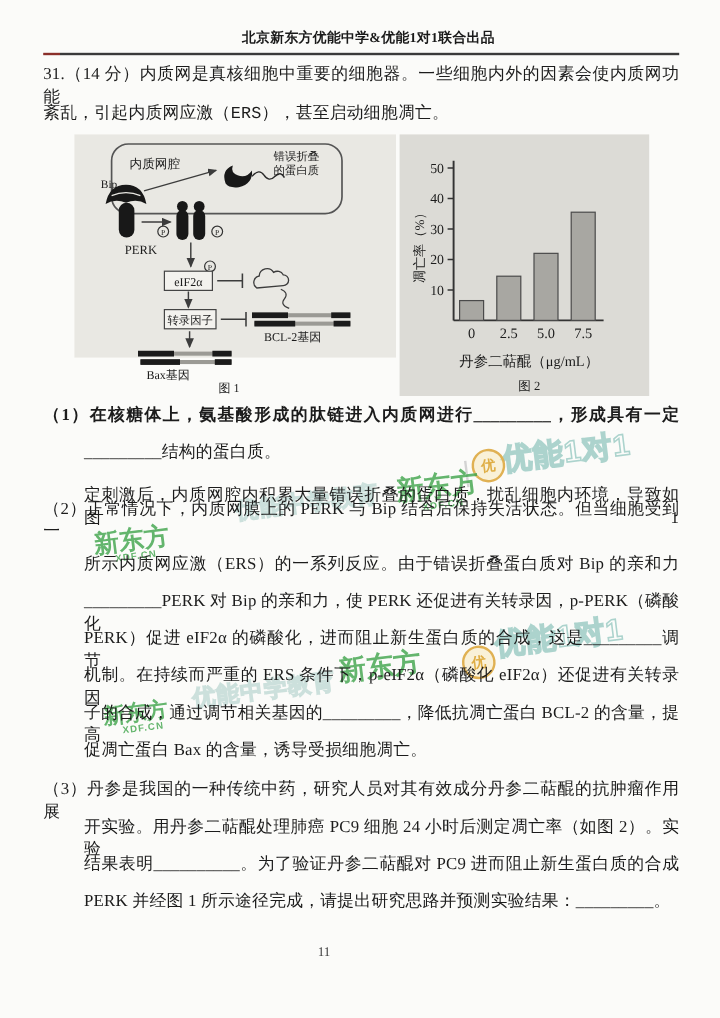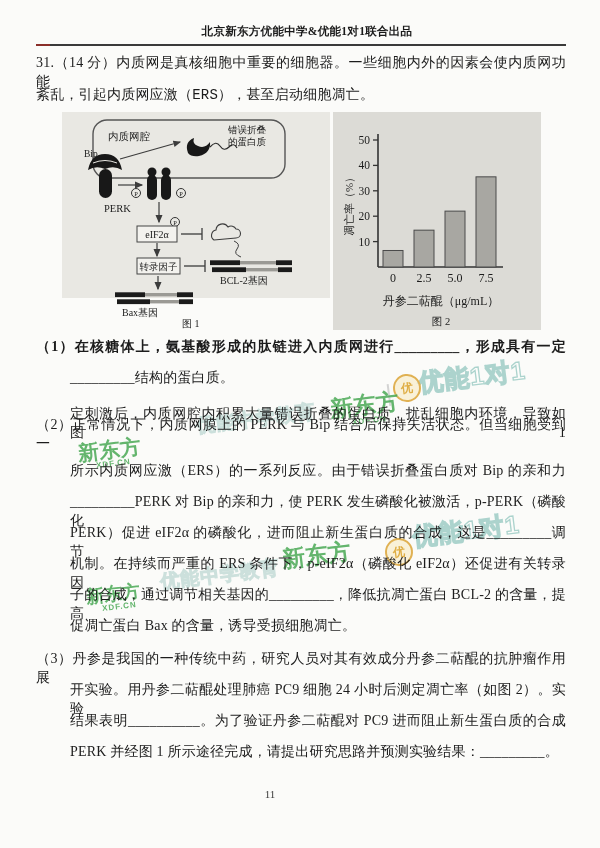--- a/index.html
+++ b/index.html
@@ -69,21 +69,21 @@
 <div class="wm wm-green" style="left:86px;top:582px;font-size:18px;">新东方</div>
 <div class="wm wm-url" style="left:102px;top:602px;">XDF.CN</div>
 
 <div class="line ind0 fill" style="top:53px;">31.（14 分）内质网是真核细胞中重要的细胞器。一些细胞内外的因素会使内质网功能</div>
 <div class="line ind0" style="top:86px;font-family:Liberation Mono, monospace;">紊乱，引起内质网应激（ERS），甚至启动细胞凋亡。</div>
 <div class="line ind0 fill" style="top:337px;font-weight:bold;">（1）在核糖体上，氨基酸形成的肽链进入内质网进行_________，形成具有一定</div>
 <div class="line ind1" style="top:368px;">_________结构的蛋白质。</div>
 <div class="line ind0 fill" style="top:415px;">（2）正常情况下，内质网膜上的 PERK 与 Bip 结合后保持失活状态。但当细胞受到一</div>
 <div class="line ind1 fill" style="top:404px;">定刺激后，内质网腔内积累大量错误折叠的蛋白质，扰乱细胞内环境，导致如图 1</div>
 <div class="line ind1 fill" style="top:461px;">所示内质网应激（ERS）的一系列反应。由于错误折叠蛋白质对 Bip 的亲和力</div>
-<div class="line ind1 fill" style="top:492px;">_________PERK 对 Bip 的亲和力，使 PERK 发生磷酸化被激活，p-PERK（磷酸化</div>
+<div class="line ind1 fill" style="top:492px;">_________PERK 对 Bip 的亲和力，使 PERK 还促进有关转录因，p-PERK（磷酸化</div>
 <div class="line ind1 fill" style="top:523px;">PERK）促进 eIF2α 的磷酸化，进而阻止新生蛋白质的合成，这是_________调节</div>
 <div class="line ind1 fill" style="top:554px;">机制。在持续而严重的 ERS 条件下，p-eIF2α（磷酸化 eIF2α）还促进有关转录因</div>
 <div class="line ind1 fill" style="top:585px;">子的合成，通过调节相关基因的_________，降低抗凋亡蛋白 BCL-2 的含量，提高</div>
 <div class="line ind1" style="top:616px;">促凋亡蛋白 Bax 的含量，诱导受损细胞凋亡。</div>
 <div class="line ind0 fill" style="top:649px;">（3）丹参是我国的一种传统中药，研究人员对其有效成分丹参二萜醌的抗肿瘤作用展</div>
 <div class="line ind1 fill" style="top:680px;">开实验。用丹参二萜醌处理肺癌 PC9 细胞 24 小时后测定凋亡率（如图 2）。实验</div>
 <div class="line ind1 fill" style="top:711px;">结果表明__________。为了验证丹参二萜醌对 PC9 进而阻止新生蛋白质的合成</div>
 <div class="line ind1" style="top:742px;">PERK 并经图 1 所示途径完成，请提出研究思路并预测实验结果：_________。</div>
 
 <div class="fig1-block">

